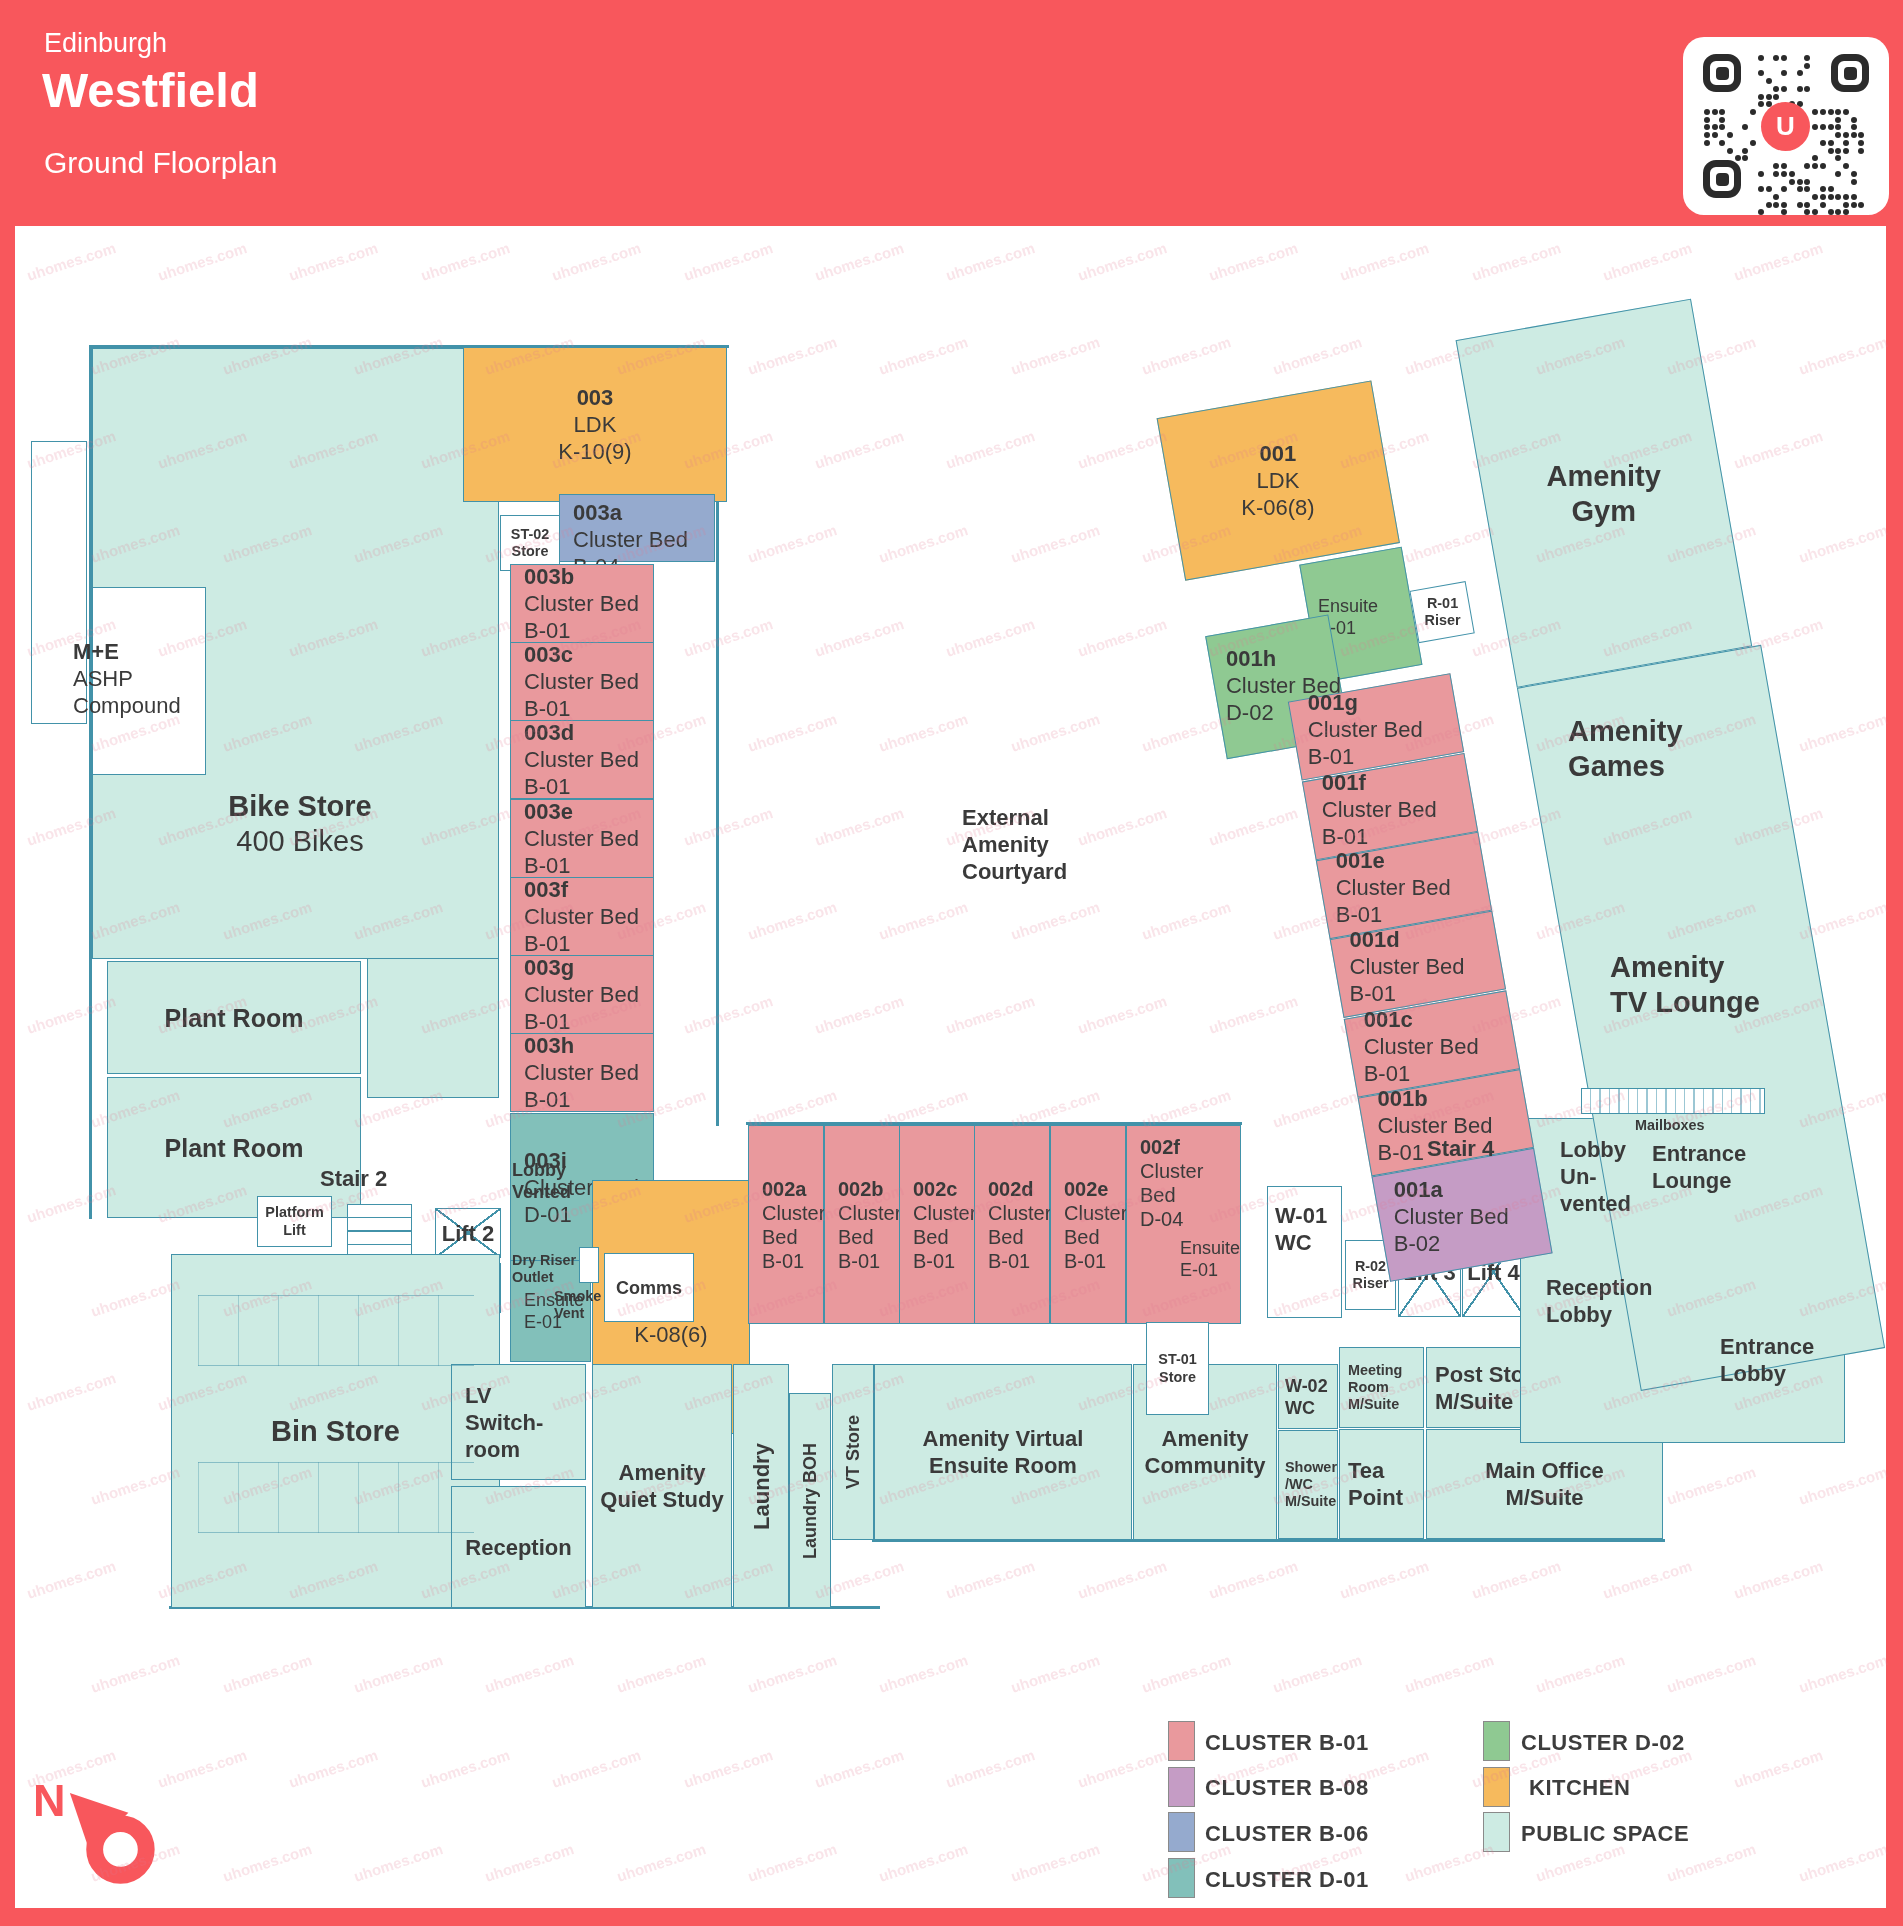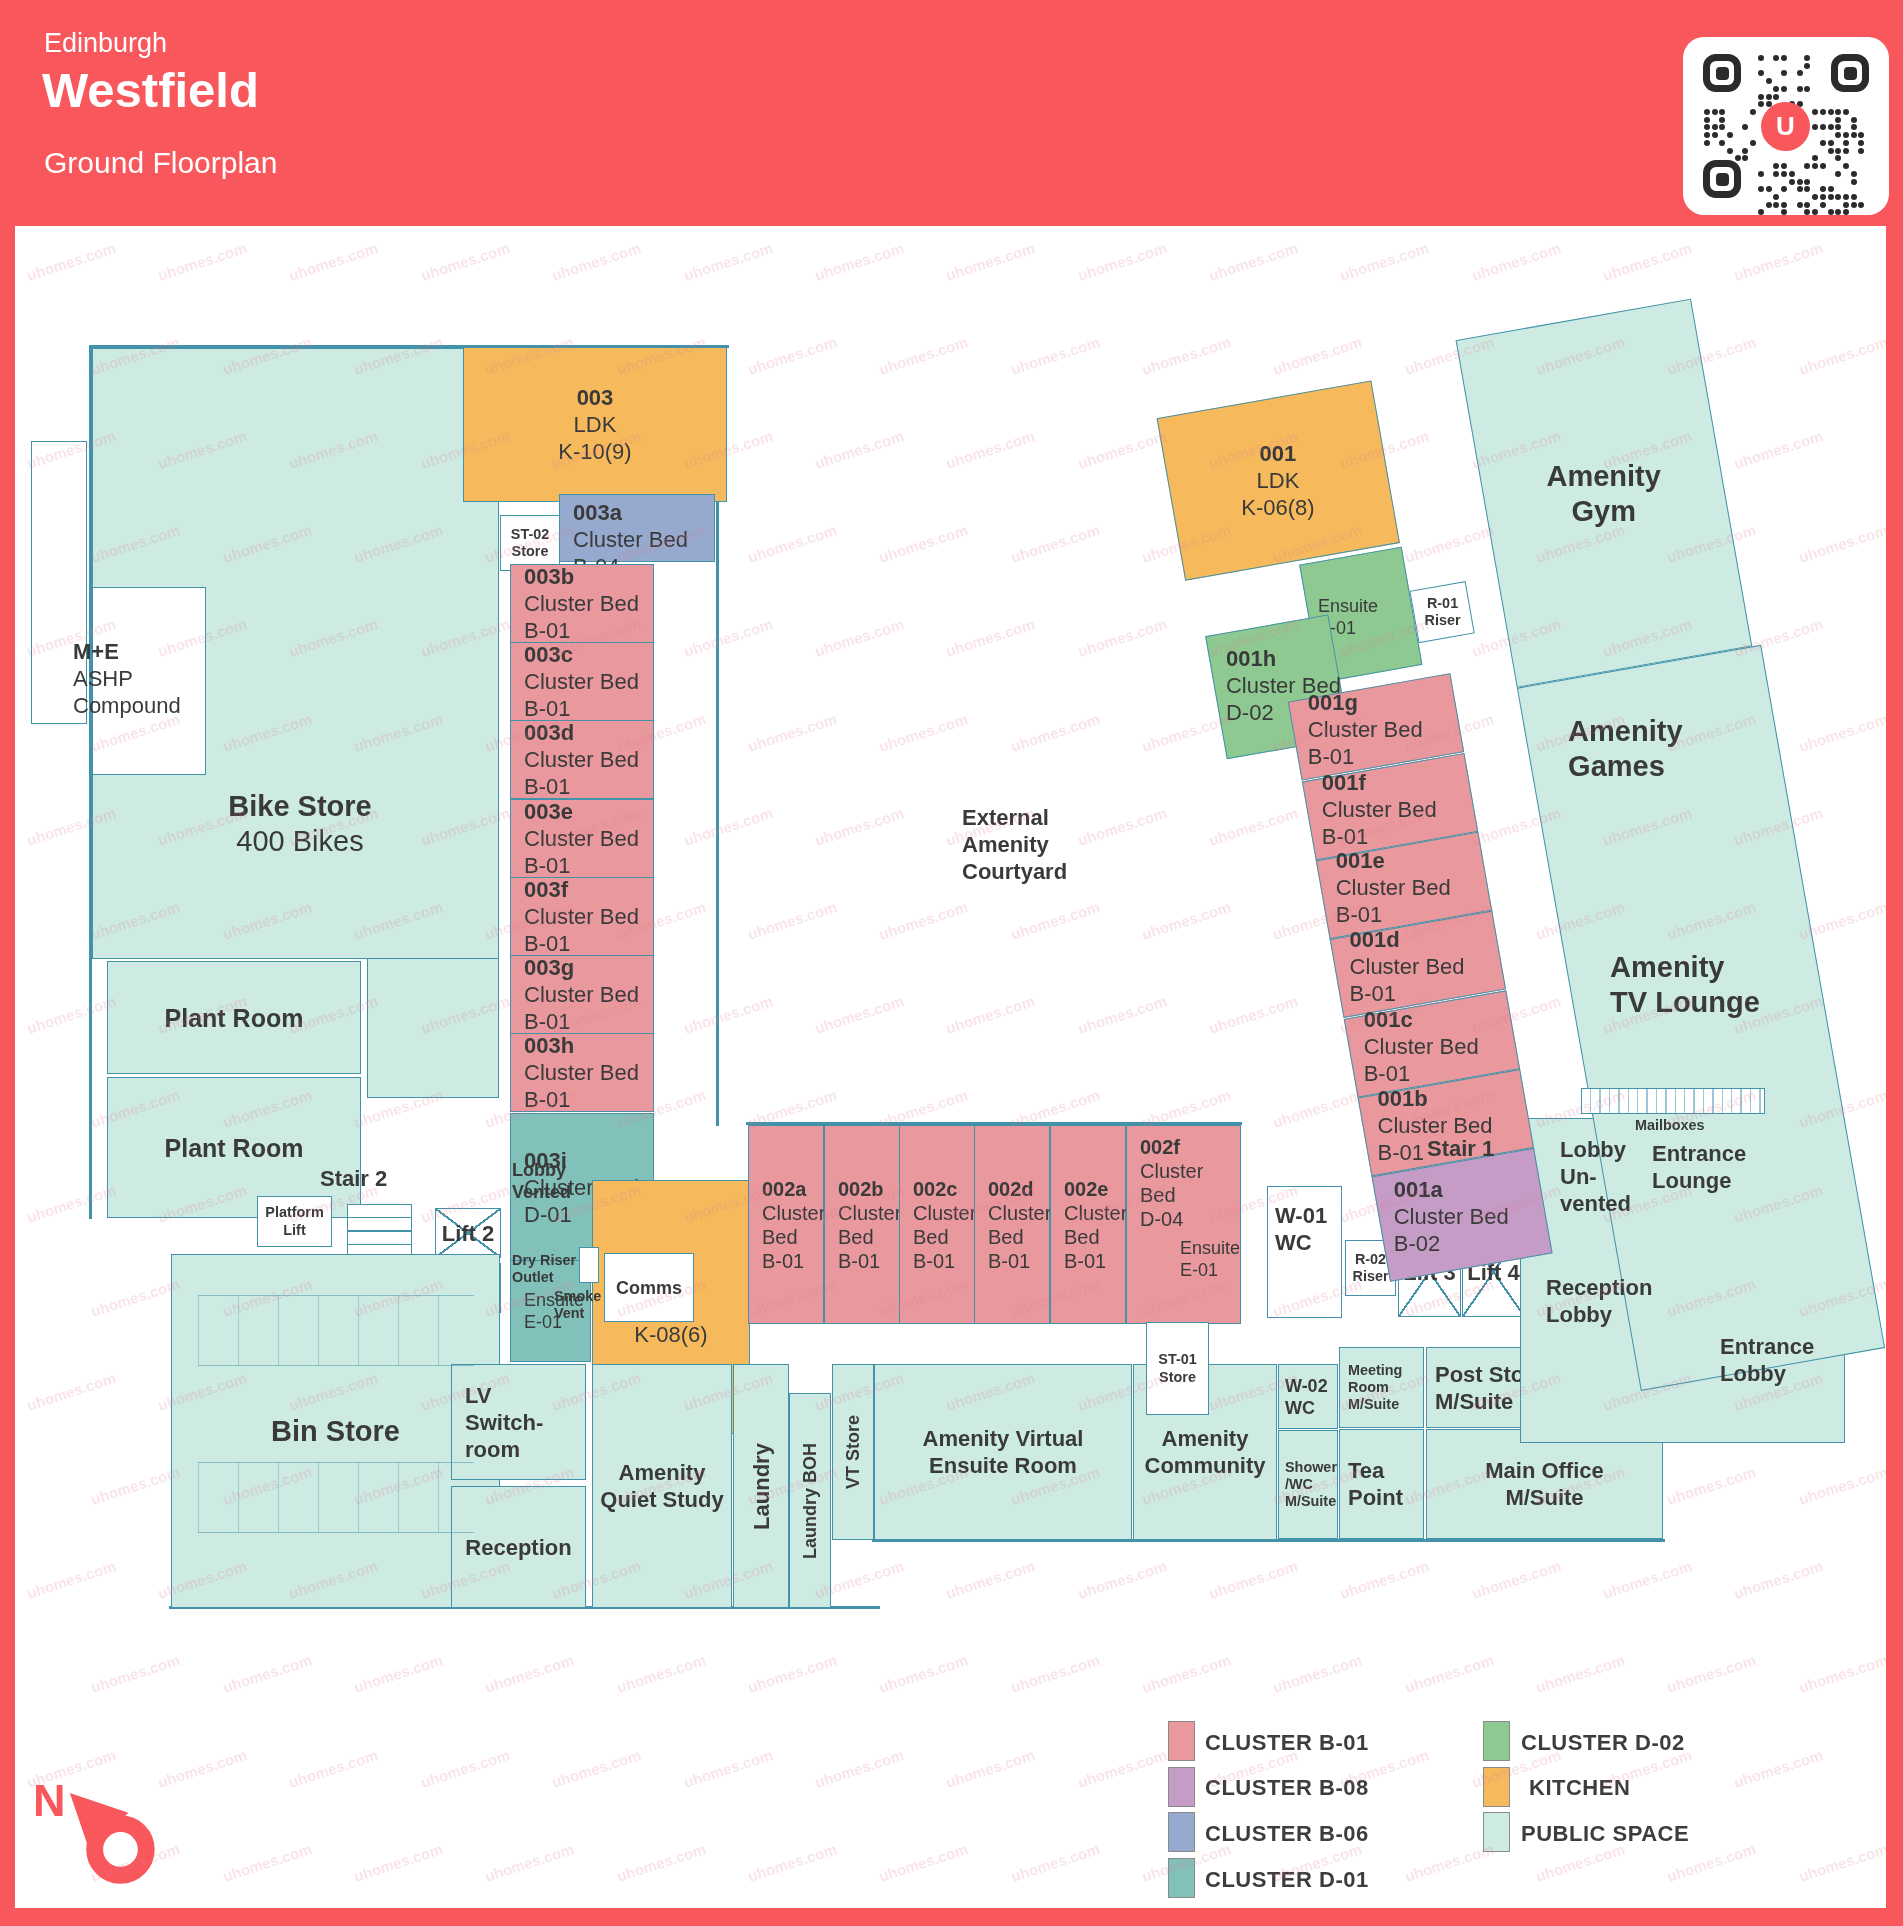--- a/index.html
+++ b/index.html
@@ -777,31 +777,31 @@
   </div>
 <div class="room white ctr sz-xs" style="left:1146px;top:1322px;width:63px;height:93px">
     <div class="lbls">
       <div class="ln b">ST-01</div>
       <div class="ln b">Store</div>
     </div>
   </div>
 
 <div class="lbl sz-m" style="left:1427px;top:1135px">
     <div class="lbls">
-      <div class="ln b">Stair 1</div>
+      <div class="ln b">Stair 4</div>
     </div>
   </div>
 <div class="stairs" style="left:1487px;top:1119px;width:65px;height:99px"></div>
 <div class="room white top sz-m" style="left:1267px;top:1186px;width:75px;height:132px;padding-top:15px;padding-left:7px">
     <div class="lbls">
       <div class="ln b">W-01</div>
       <div class="ln b">WC</div>
     </div>
   </div>
-<div class="room white ctr sz-xs" style="left:1345px;top:1240px;width:51px;height:56px">
+<div class="room white ctr sz-xs" style="left:1345px;top:1240px;width:51px;height:70px">
     <div class="lbls">
       <div class="ln b">R-02</div>
       <div class="ln b">Riser</div>
     </div>
   </div>
 <div class="room lift ctr sz-m" style="left:1398px;top:1227px;width:63px;height:90px">
     <div class="lbls">
       <div class="ln b">Lift 3</div>
     </div>
   </div>

